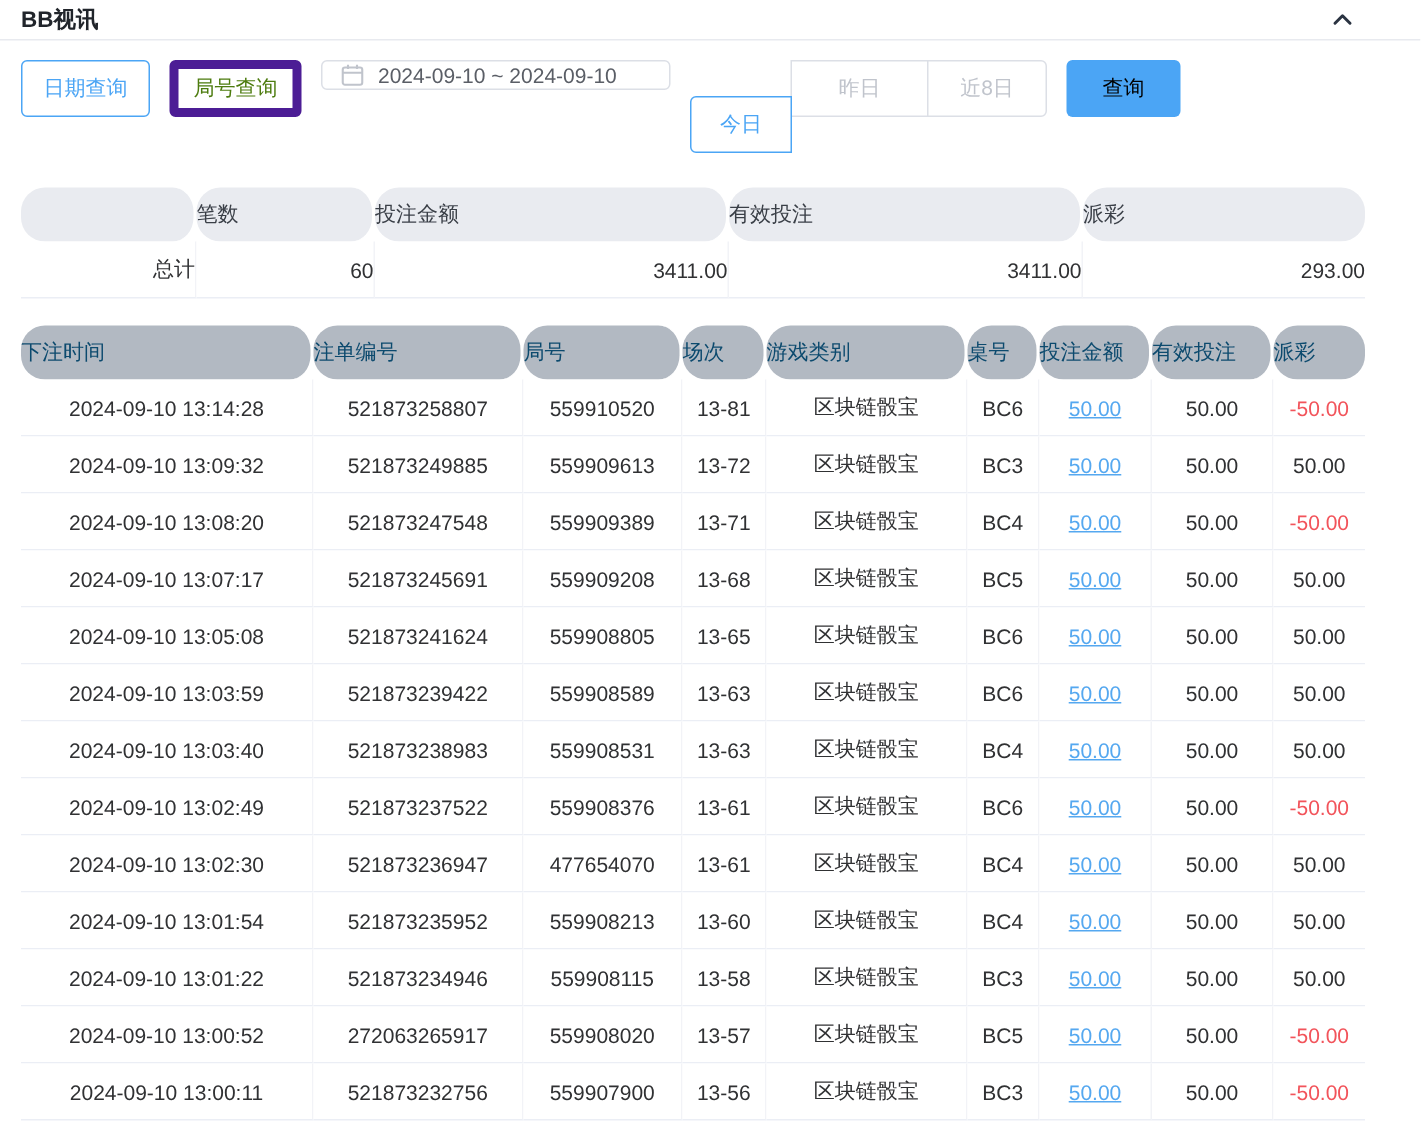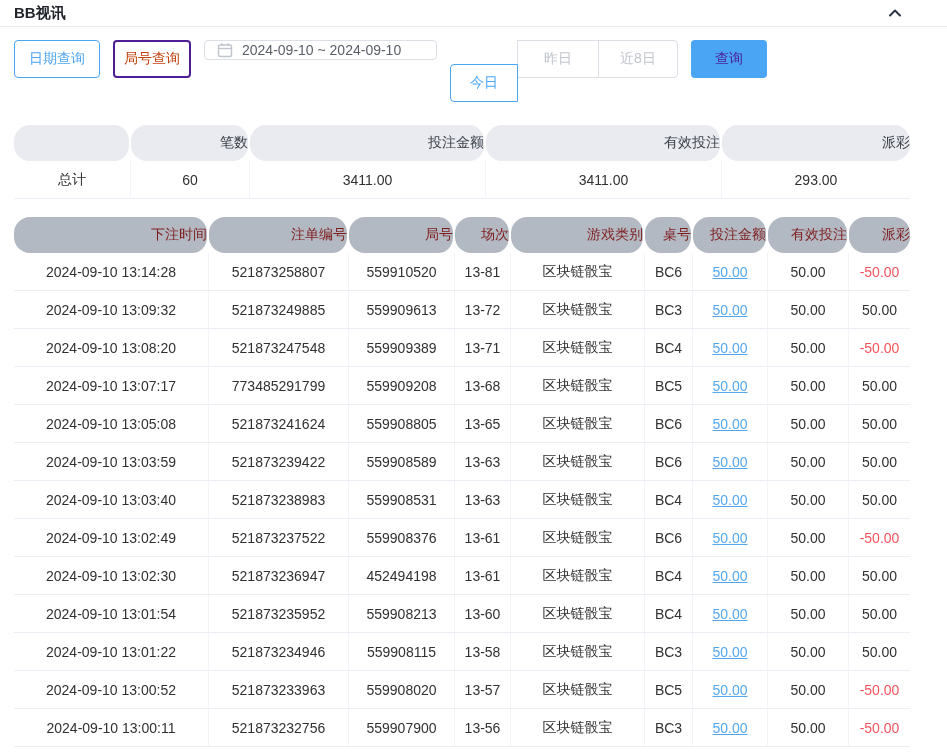--- a/index.html
+++ b/index.html
@@ -7,43 +7,43 @@
   body { overflow:hidden; background:#fff; font-family:"Liberation Sans","DejaVu Sans",sans-serif; color:#303133; font-size:14px; }
   :root { --accent:#4ba5f5; --link:#55a8f0; --negative:#f2545b; --table-header-bg:#b2b9c2; --summary-header-bg:#e9ebf0; }
 
   .panel-header { height:27px; display:flex; align-items:center; justify-content:space-between; padding:0 43px 0 14px; border-bottom:1px solid #e8eaef; }
   .panel-title { font-size:15px; font-weight:bold; color:#21252b; }
   .collapse-btn { cursor:pointer; display:flex; align-items:center; background:none; border:none; }
 
   .toolbar { display:flex; align-items:flex-start; gap:13px; margin:13px 0 0 14px; }
   .btn { height:38px; border-radius:4px; background:#fff; font-size:14px; cursor:pointer; font-family:inherit; }
   .btn-outline-blue { width:86px; border:1px solid var(--accent); color:var(--accent); }
-  .btn-outline-gray { width:78px; border:2px solid #4c1d95; color:#c2410c; }
+  .btn-outline-gray { width:88px; border:6px solid #4c1d95; color:#4d7c0f; }
   .date-input { width:233px; height:20px; border:1px solid #dcdfe6; border-radius:4px; display:flex; align-items:center; padding:0 12px; gap:9px; color:#5a5e66; cursor:pointer; background:#fff; }
   .btn-group { display:flex; }
   .btn-group .btn { border:1px solid #dcdfe6; border-radius:0; color:#c0c4cc; background:#fff; }
   .btn-group .btn:first-child { border-radius:4px 0 0 4px; }
   .btn-group .btn:last-child { border-radius:0 4px 4px 0; }
   .btn-group .btn + .btn { margin-left:-1px; }
   .btn-group .btn.active { border-color:var(--accent); color:var(--accent); position:relative; z-index:1; }
-  .w68 { width:68px;margin-top:24px; } .w82 { width:82px; } .w80 { width:80px; }
-  .btn-primary { width:76px; border:none; background:var(--accent); color:#4c1d95; }
+  .w68 { width:68px;margin-top:24px; } .w82 { width:92px; } .w80 { width:80px; }
+  .btn-primary { width:76px; border:none; background:var(--accent); color:#000000; }
 
   table { border-collapse:separate; border-spacing:0; margin-left:14px; table-layout:fixed; }
-  th { font-weight:normal; text-align:right; overflow:hidden; white-space:nowrap;border-radius:16px; }
+  th { font-weight:normal; text-align:left; overflow:hidden; white-space:nowrap;border-radius:16px; }
   td { text-align:center; overflow:hidden; white-space:nowrap; }
 
   .summary-table { width:896px; margin-top:23px; }
   .summary-table th { height:36px; background:var(--summary-header-bg); color:#3a3f47; border-right:2px solid #fff; }
   .summary-table th:last-child { border-right:none; }
-  .summary-table td { height:38px; border-bottom:1px solid #ebeef5; border-right:1px solid #f2f3f7; background:#fff; }
+  .summary-table td { height:38px; border-bottom:1px solid #ebeef5; border-right:1px solid #f2f3f7; background:#fff;text-align:right; }
   .summary-table td:last-child { border-right:none; }
 
   .bet-table { width:896px; margin-top:18px; }
-  .bet-table th { height:36px; background:var(--table-header-bg); color:#7f1d1d; border-right:2px solid #fff; }
+  .bet-table th { height:36px; background:var(--table-header-bg); color:#0c4a6e; border-right:2px solid #fff; }
   .bet-table th:last-child { border-right:none; }
   .bet-table td { height:38px; border-bottom:1px solid #ebeef5; border-right:1px solid #f2f3f7; background:#fff; }
   .bet-table td:last-child { border-right:none; }
 
   .bet-link { color:var(--link); text-decoration:underline; cursor:pointer; }
   td.neg { color:var(--negative); }
   svg { display:block; }
 </style>
 </head>
 <body>
@@ -167,21 +167,21 @@
     <td>13-71</td>
     <td>区块链骰宝</td>
     <td>BC4</td>
     <td><a class="bet-link">50.00</a></td>
     <td>50.00</td>
     <td class="neg">-50.00</td>
   </tr>
 
   <tr>
     <td>2024-09-10 13:07:17</td>
-    <td>773485291799</td>
+    <td>521873245691</td>
     <td>559909208</td>
     <td>13-68</td>
     <td>区块链骰宝</td>
     <td>BC5</td>
     <td><a class="bet-link">50.00</a></td>
     <td>50.00</td>
     <td>50.00</td>
   </tr>
 
   <tr>
@@ -228,21 +228,21 @@
     <td>区块链骰宝</td>
     <td>BC6</td>
     <td><a class="bet-link">50.00</a></td>
     <td>50.00</td>
     <td class="neg">-50.00</td>
   </tr>
 
   <tr>
     <td>2024-09-10 13:02:30</td>
     <td>521873236947</td>
-    <td>452494198</td>
+    <td>477654070</td>
     <td>13-61</td>
     <td>区块链骰宝</td>
     <td>BC4</td>
     <td><a class="bet-link">50.00</a></td>
     <td>50.00</td>
     <td>50.00</td>
   </tr>
 
   <tr>
     <td>2024-09-10 13:01:54</td>
@@ -263,21 +263,21 @@
     <td>13-58</td>
     <td>区块链骰宝</td>
     <td>BC3</td>
     <td><a class="bet-link">50.00</a></td>
     <td>50.00</td>
     <td>50.00</td>
   </tr>
 
   <tr>
     <td>2024-09-10 13:00:52</td>
-    <td>521873233963</td>
+    <td>272063265917</td>
     <td>559908020</td>
     <td>13-57</td>
     <td>区块链骰宝</td>
     <td>BC5</td>
     <td><a class="bet-link">50.00</a></td>
     <td>50.00</td>
     <td class="neg">-50.00</td>
   </tr>
 
   <tr>

